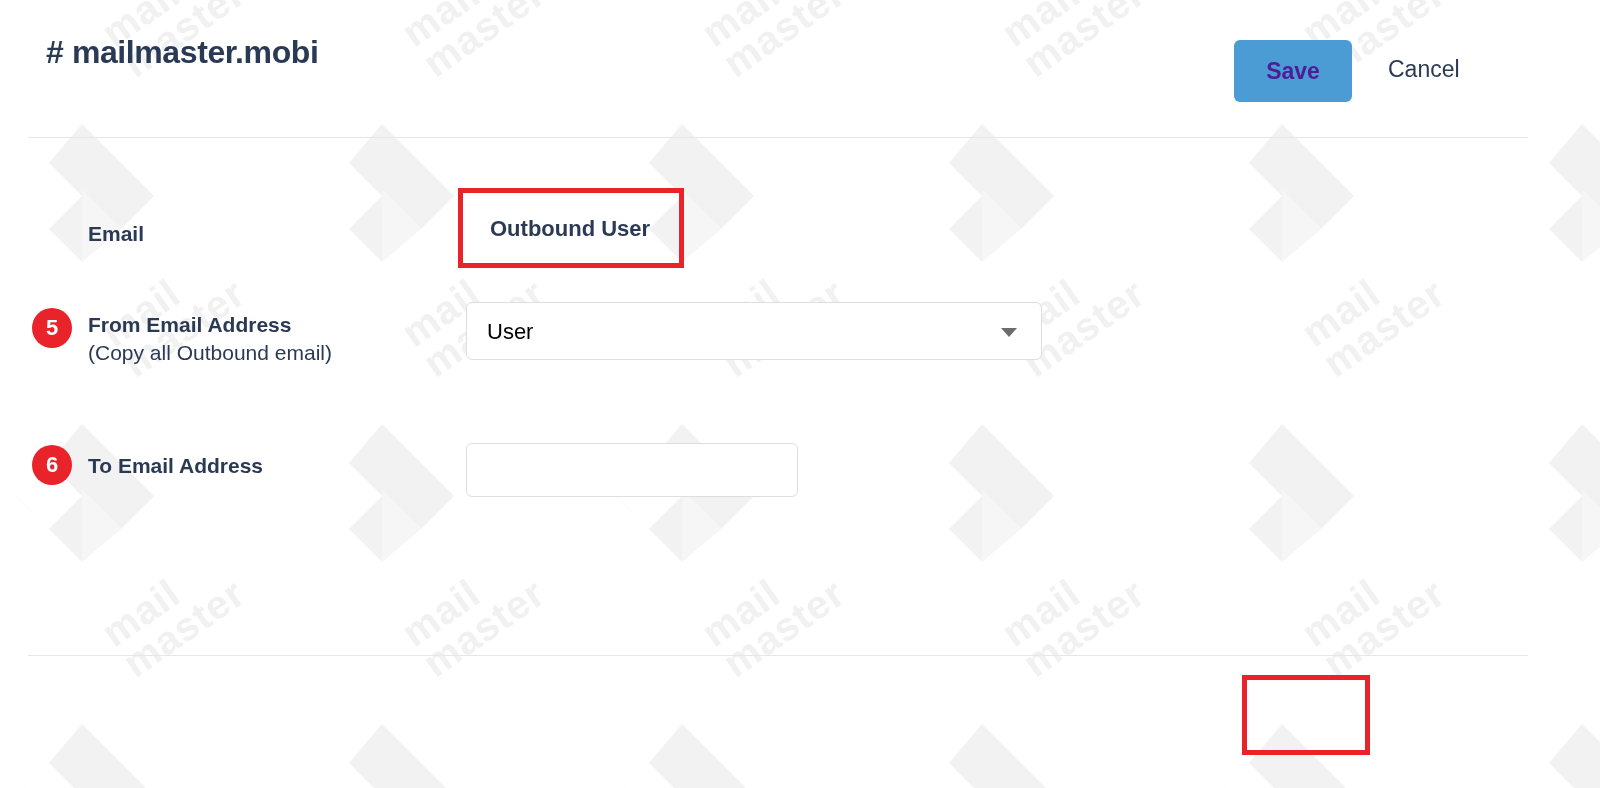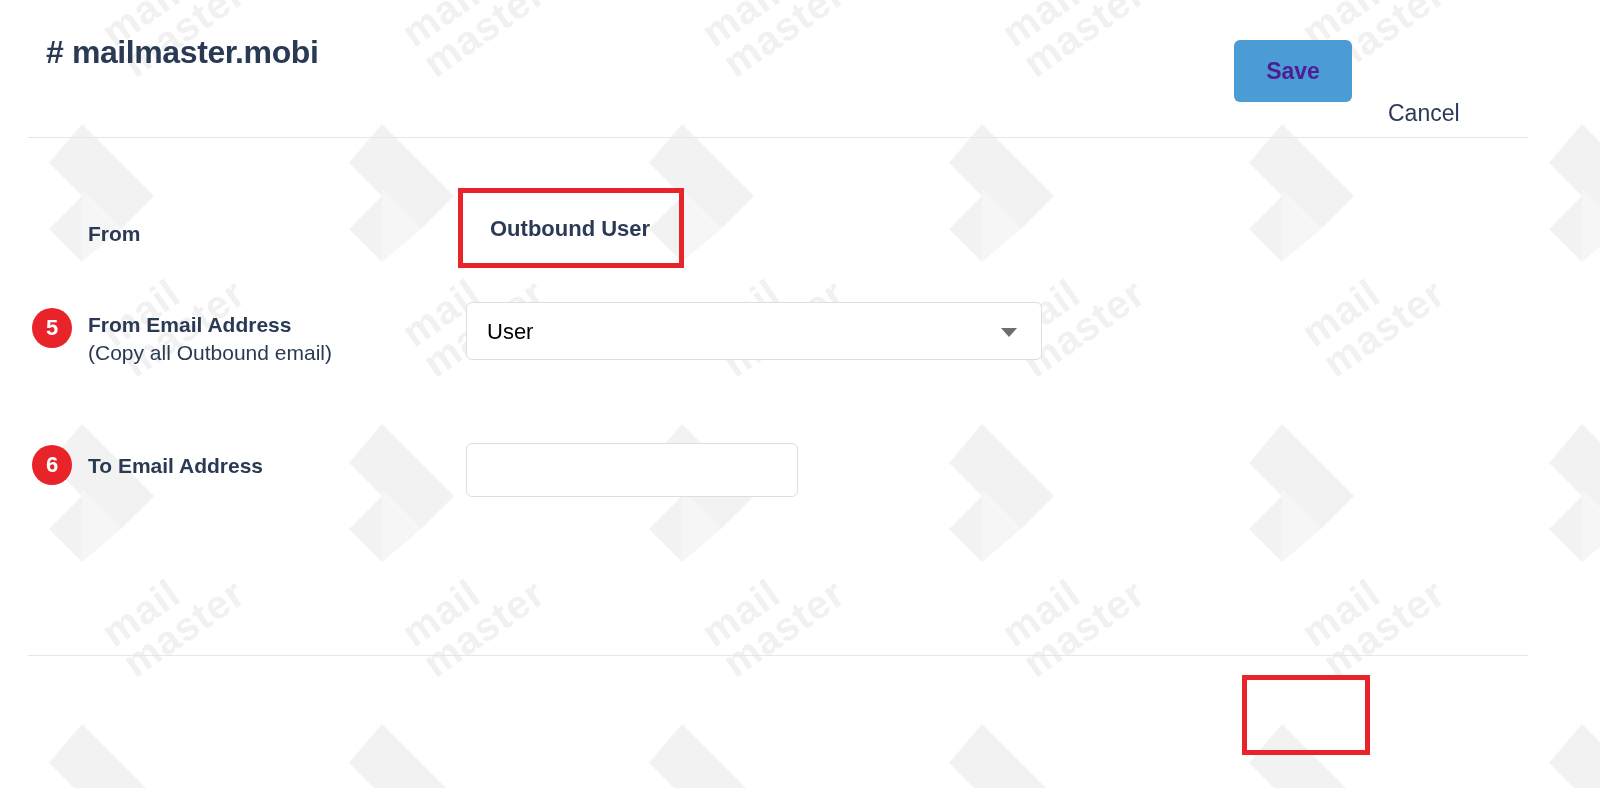--- a/index.html
+++ b/index.html
@@ -102,21 +102,20 @@
     position: absolute;
     background: none;
     border: none;
     color: #2b3a54;
     font-family: "Liberation Sans", sans-serif;
     font-size: 23px;
     font-weight: 400;
     cursor: pointer;
     padding: 0;
     white-space: nowrap;
-    margin-top: 44px;
   }
 
   .header-save { left: 1234px; top: 40px; }
   .header-cancel { left: 1388px; top: 56px; }
 
   .divider {
     position: absolute;
     left: 28px;
     width: 1500px;
     height: 1px;
@@ -451,21 +450,21 @@
       <h1 class="page-title"># mailmaster.mobi</h1>
 
       <button class="btn-save header-save">Save</button>
 
       <button class="btn-cancel header-cancel">Cancel</button>
     </div>
 
     <div class="divider divider-top"></div>
 
     <div class="form-row row-type">
-      <div class="field-label" style="top:32px;">From</div>
+      <div class="field-label" style="top:32px;">Email</div>
 
       <div class="static-value" style="left:490px; top:28px;font-weight:bold;">Outbound User</div>
     </div>
     <div class="annot-box annot-type"></div>
 
     <div class="form-row row-from">
       <div class="badge" style="left:32px; top:8px;">5</div>
 
       <div class="field-label" style="top:11px;"><span>From Email Address</span><span class="sub">(Copy all Outbound email)</span></div>
 

